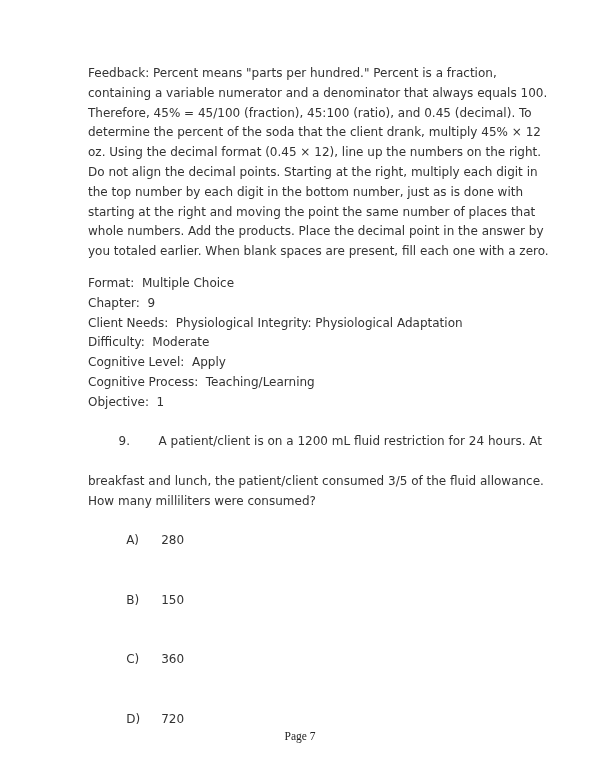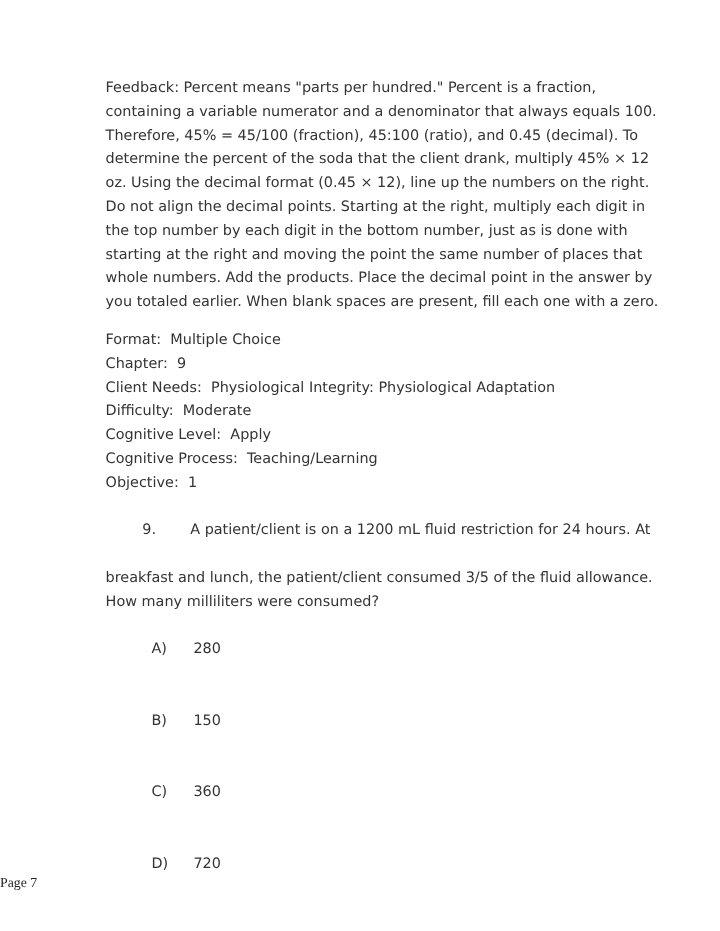--- a/index.html
+++ b/index.html
@@ -41,21 +41,21 @@
   }
   .opt-label {
     display: inline-block;
     width: 35px;
   }
   .footer {
     position: absolute;
     top: 729px;
     left: 0;
     width: 600px;
-    text-align: left;
+    text-align: center;
     font-family: "Liberation Serif", serif;
     font-size: 11.5px;
     color: #222222;
     line-height: 14px;
   }
 </style>
 </head>
 <body>
 
 <div class="page">

